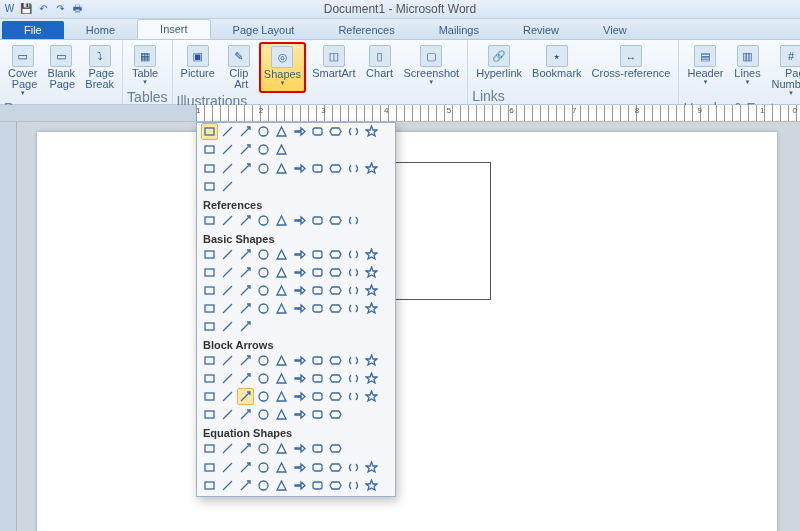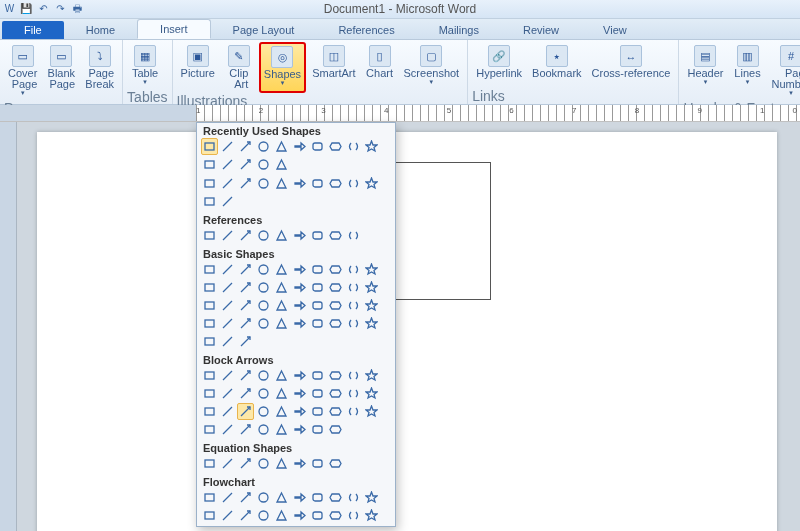--- a/index.html
+++ b/index.html
@@ -173,21 +173,20 @@
 
 <div class="workspace">
   <div class="ruler-v"></div>
   <div class="page-area">
     <div class="page">
       <div class="text-box"></div>
     </div>
   </div>
 
   <div class="shapes-dd" id="shapes-dd">
-      <div class="cat">Recently Used Shapes</div>
       <div class="grid">
         <div class="shape hl">
           <svg viewBox="0 0 13 13">
             <rect x="2" y="3" width="9" height="7"></rect>
           </svg>
         </div>
         <div class="shape">
           <svg viewBox="0 0 13 13">
             <line x1="2" y1="11" x2="11" y2="2"></line>
           </svg>
@@ -829,21 +828,20 @@
           <svg viewBox="0 0 13 13">
             <rect x="2" y="3" width="9" height="7" rx="2"></rect>
           </svg>
         </div>
         <div class="shape">
           <svg viewBox="0 0 13 13">
             <polygon points="3,3 10,3 12,6.5 10,10 3,10 1,6.5"></polygon>
           </svg>
         </div>
       </div>
-      <div class="cat">Flowchart</div>
       <div class="grid">
         <div class="shape">
           <svg viewBox="0 0 13 13">
             <rect x="2" y="3" width="9" height="7"></rect>
           </svg>
         </div>
         <div class="shape">
           <svg viewBox="0 0 13 13">
             <line x1="2" y1="11" x2="11" y2="2"></line>
           </svg>

